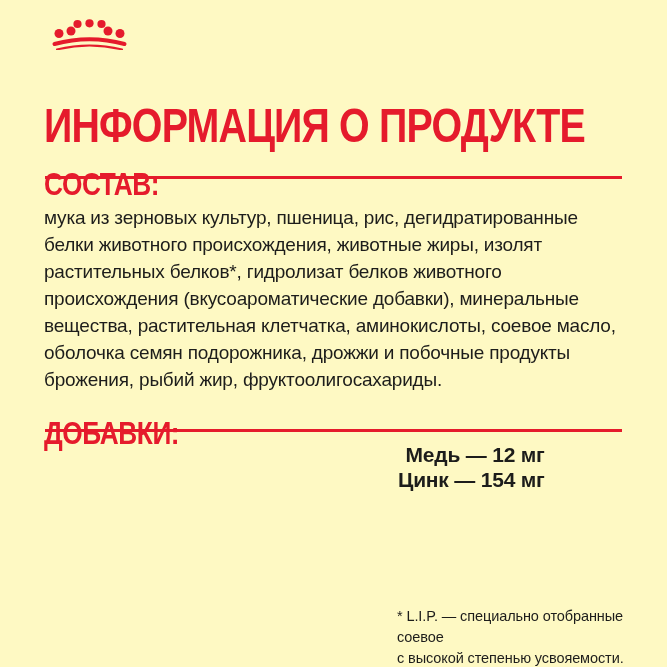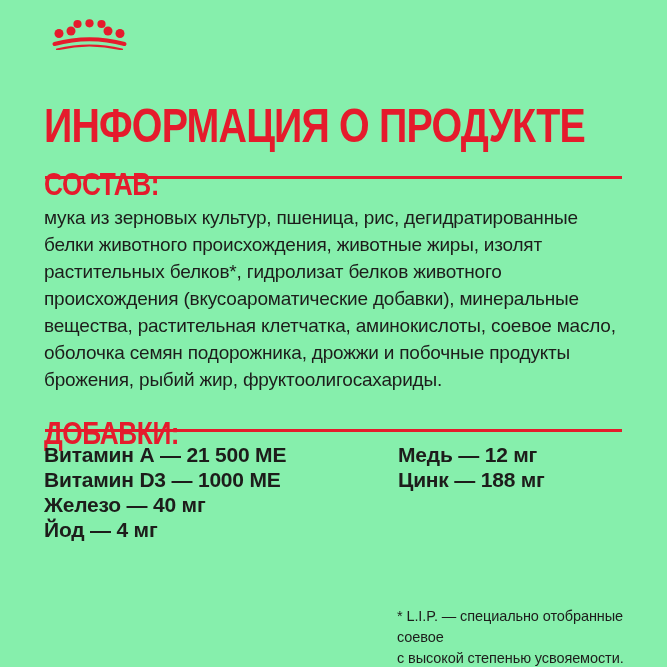--- a/index.html
+++ b/index.html
@@ -3,21 +3,21 @@
 <meta charset="utf-8">
 <style>
   :root{
     --red:#e51b2c;
     --ink:#1d1d1b;
   }
   html,body{margin:0;padding:0;background:#ffffff;}
   .page{
     position:relative;
     width:667px;height:667px;
-    background:#86efac;
+    background:#fef9c3;
     font-family:"Liberation Sans", sans-serif;
     overflow:hidden;
   }
   .crown{position:absolute;left:52px;top:19px;width:75px;height:31px;}
   .title{
     position:absolute;left:44px;top:66px;
     font-size:48px;font-weight:700;color:var(--red);
     letter-spacing:-1px;white-space:nowrap;
     transform:scaleX(0.82);transform-origin:left top;
   }
@@ -39,21 +39,21 @@
     position:absolute;left:44px;top:185px;width:582px;
     font-size:19px;line-height:27px;color:var(--ink);
     letter-spacing:-0.2px;
   }
   .additive-col{
     position:absolute;top:442px;
     font-size:21px;line-height:25px;font-weight:700;color:var(--ink);
     letter-spacing:-0.2px;white-space:nowrap;
   }
   .additive-col.left{left:44px;}
-  .additive-col.right{left:398px;}
+  .additive-col.right{left:398px;text-align:right;}
   .footnote{
     position:absolute;left:397px;top:606px;width:240px;
     font-size:14.5px;line-height:21px;color:var(--ink);
     letter-spacing:-0.1px;
   }
 </style>
 </head>
 <body>
 
 <div class="page">
@@ -75,30 +75,24 @@
   <h1 class="title">ИНФОРМАЦИЯ О ПРОДУКТЕ</h1>
 
   <h2 class="section-heading" id="composition-heading">СОСТАВ:</h2>
   <div class="rule" id="composition-rule"></div>
 
   <p class="composition-text">мука из зерновых культур, пшеница, рис, дегидратированные белки животного происхождения, животные жиры, изолят растительных белков*, гидролизат белков животного происхождения (вкусоароматические добавки), минеральные вещества, растительная клетчатка, аминокислоты, соевое масло, оболочка семян подорожника, дрожжи и побочные продукты брожения, рыбий жир, фруктоолигосахариды.</p>
 
   <h2 class="section-heading" id="additives-heading">ДОБАВКИ:</h2>
   <div class="rule" id="additives-rule"></div>
 
-  <div class="additive-col left">
-    <div>Витамин А — 21 500 МЕ</div>
-    <div>Витамин D3 — 1000 МЕ</div>
-    <div>Железо — 40 мг</div>
-    <div>Йод — 4 мг</div>
-  </div>
 
   <div class="additive-col right">
     <div>Медь — 12 мг</div>
-    <div>Цинк — 188 мг</div>
+    <div>Цинк — 154 мг</div>
   </div>
 
   <div class="footnote">
     <div>* L.I.P. — специально отобранные соевое</div>
     <div>с высокой степенью усвояемости.</div>
   </div>
 
 </div>
 
 </body></html>

